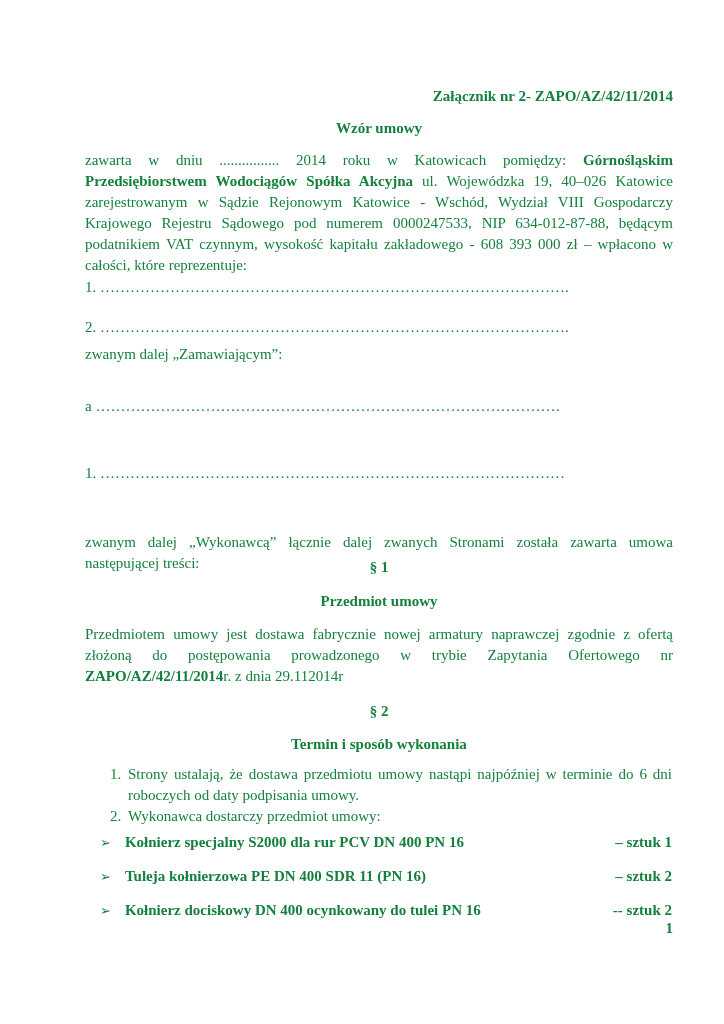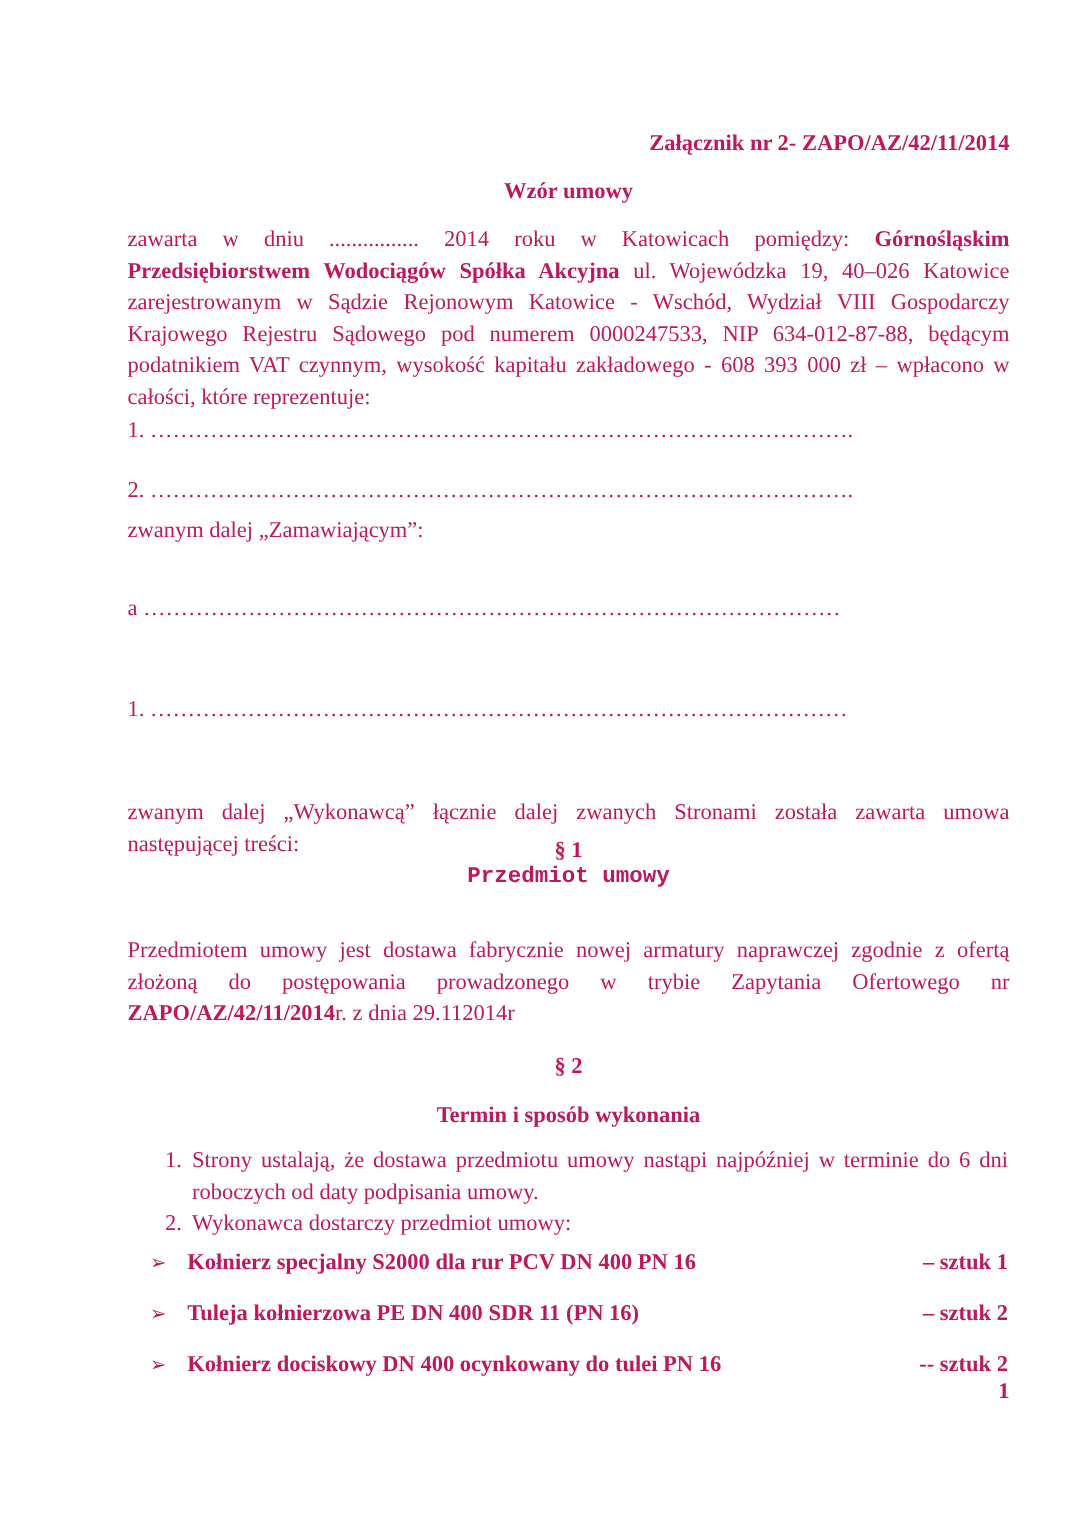--- a/index.html
+++ b/index.html
@@ -5,21 +5,21 @@
   html, body {
     margin: 0;
     padding: 0;
     background: #ffffff;
   }
   .page {
     position: relative;
     width: 724px;
     height: 952px;
     background: #ffffff;
-    color: #be185d;
+    color: #15803d;
     font-family: "Liberation Serif", serif;
     font-size: 15px;
     line-height: 21px;
     overflow: hidden;
     box-sizing: border-box;
   }
   .block {
     position: absolute;
     left: 85px;
     width: 588px;
@@ -33,21 +33,21 @@
   .doc-title     { top: 118px; }
   .intro-para    { top: 150px; }
   .rep-line-1    { top: 277px; }
   .rep-line-2    { top: 317px; }
   .zamawiajacy   { top: 344px; }
   .a-line        { top: 396px; }
   .reprezentowanym { top: 429px; }
   .rep2-line-1   { top: 463px; }
   .wykonawca     { top: 532px; }
   .s1-num        { top: 557px; }
-  .s1-head       { top: 574px; font-family: Liberation Mono, monospace; }
+  .s1-head       { top: 591px; }
   .s1-body       { top: 624px; }
   .s2-num        { top: 701px; }
   .s2-head       { top: 734px; }
   .numlist       { top: 764px; left: 110px; width: 562px; }
   .page-number   { top: 918px; }
 
   .list-item { display: flex; }
   .list-item .num {
     flex: 0 0 18px;
     width: 18px;

